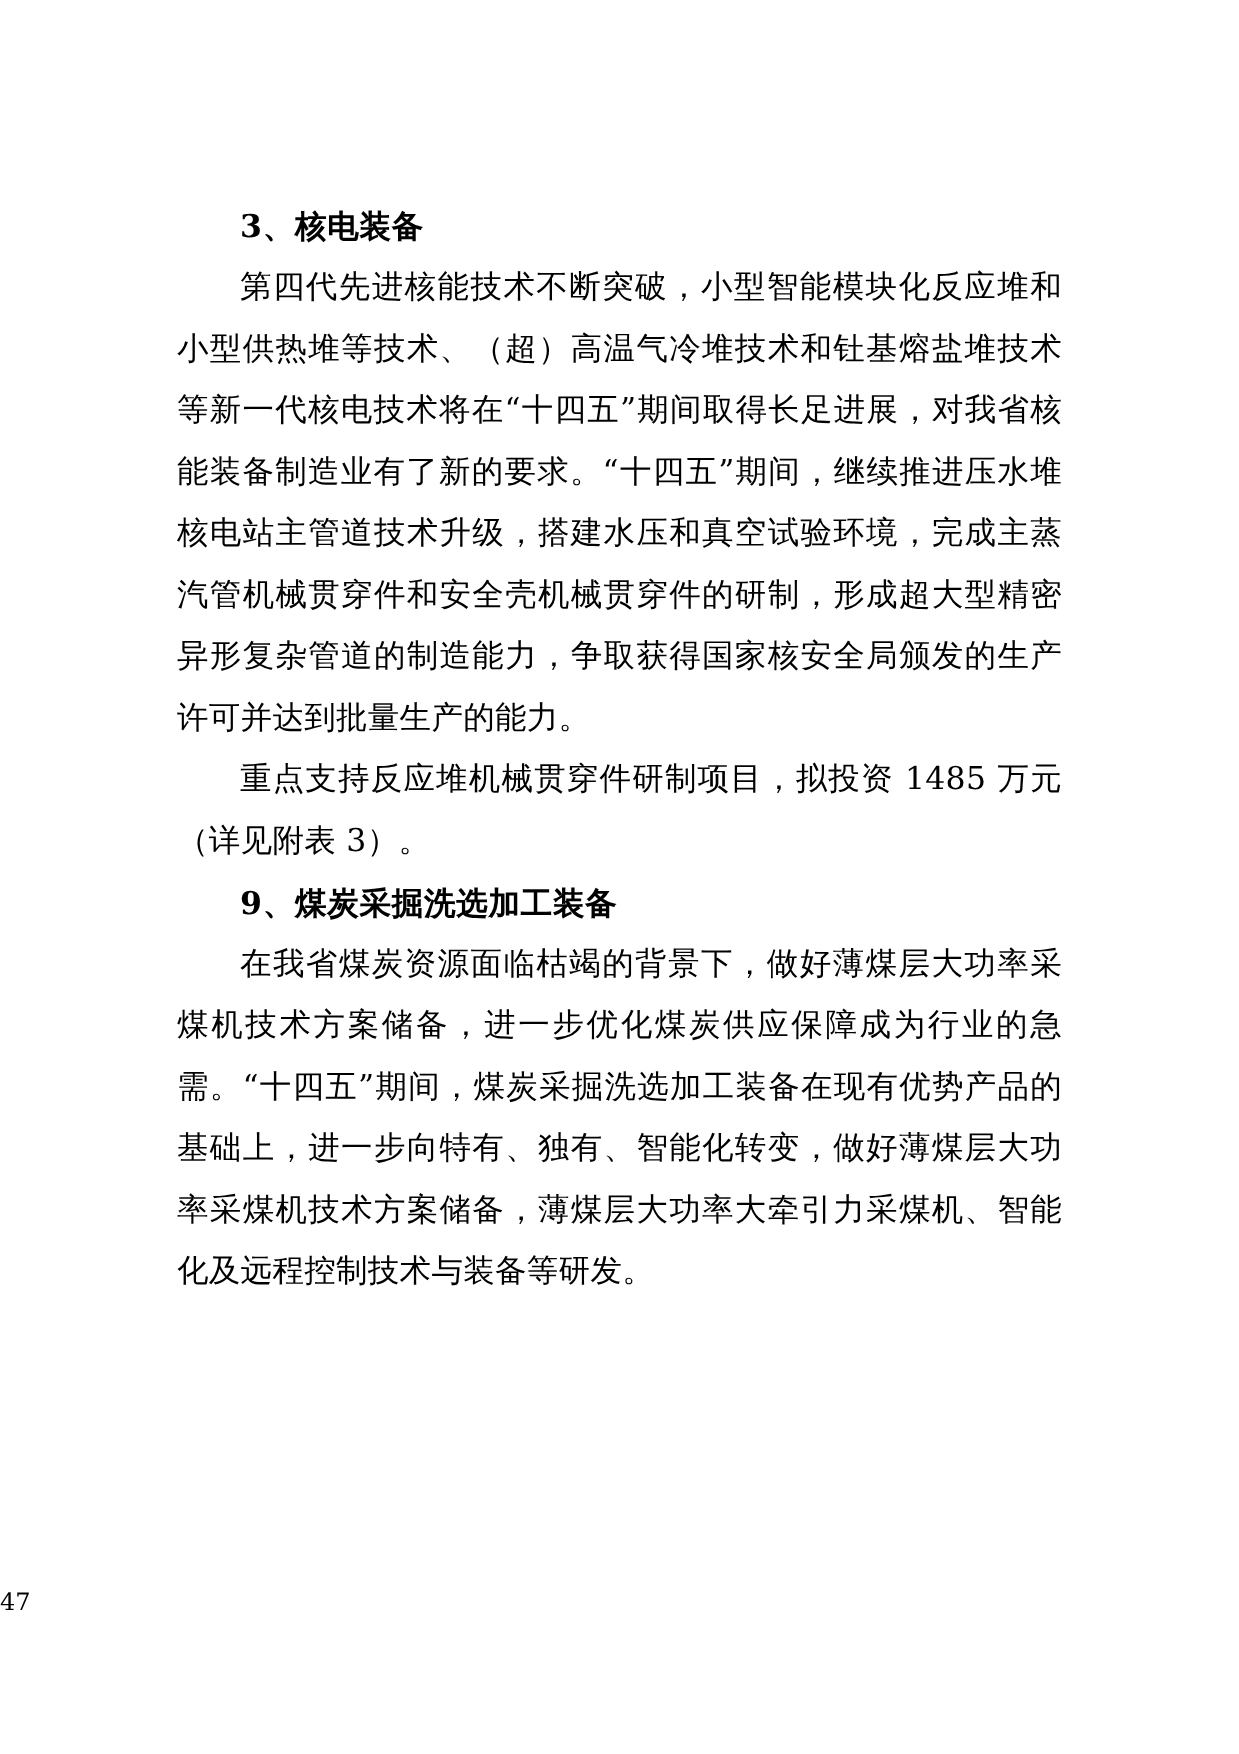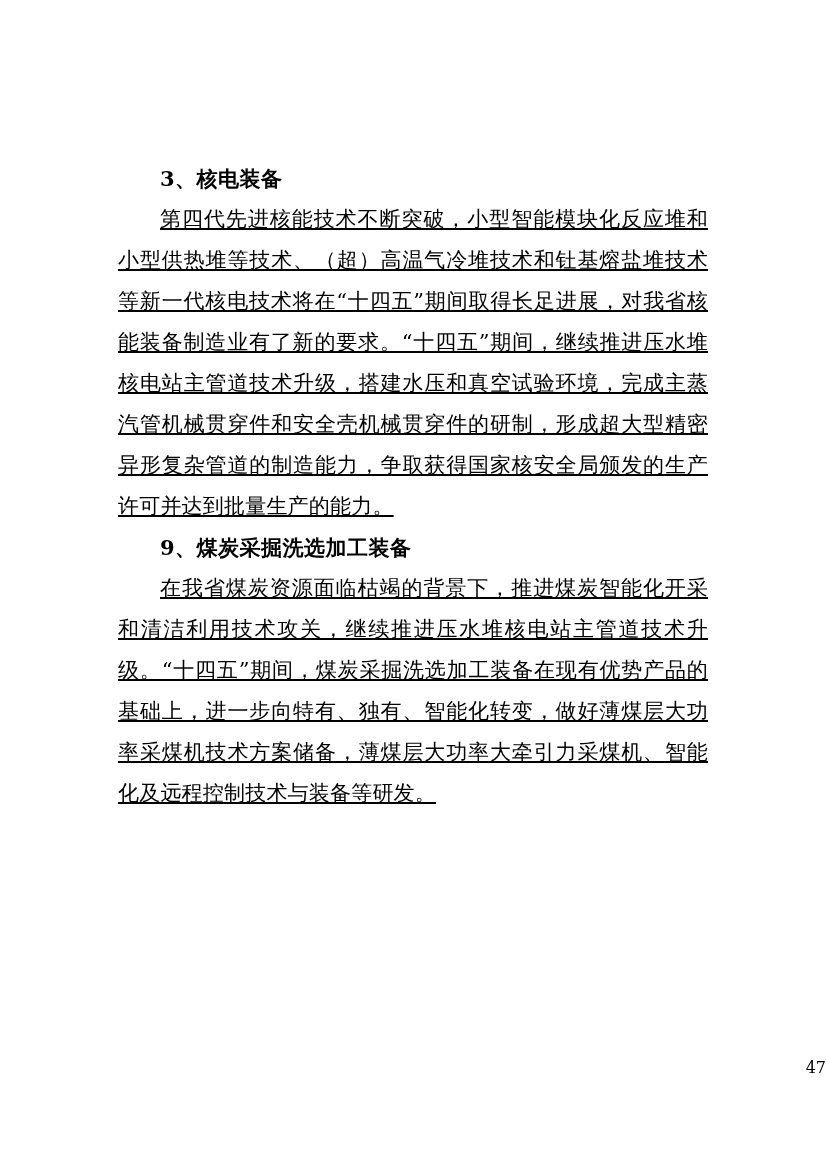--- a/index.html
+++ b/index.html
@@ -19,62 +19,61 @@
     position: absolute;
     top: 0;
     left: 0;
     width: 826px;
     height: 1169px;
     box-sizing: border-box;
     padding: 130px 118px 60px 118px;
   }
   .content {
     width: 590px;
-    margin-top: 28px;
   }
   .heading {
     font-weight: bold;
     font-size: 21px;
     line-height: 41px;
     text-indent: 42px;
     margin: 0;
     letter-spacing: 0.5px;
   }
   .para {
     font-size: 21px;
     line-height: 41px;
     text-indent: 42px;
     margin: 0;
     text-align: justify;
     text-justify: inter-ideograph;
     letter-spacing: 0.2px;
-    text-decoration: underline;
   }
   .page-number {
     position: absolute;
     left: 0;
     right: 0;
     bottom: 92px;
-    text-align: right;
+    text-align: left;
     font-size: 16px;
     font-family: "DejaVu Serif", "Liberation Serif", serif;
   }
 </style>
 </head>
 <body>
 
 <div class="page">
   <div class="content">
 
     <h3 class="heading">3、核电装备</h3>
 
     <p class="para">第四代先进核能技术不断突破，小型智能模块化反应堆和小型供热堆等技术、（超）高温气冷堆技术和钍基熔盐堆技术等新一代核电技术将在“十四五”期间取得长足进展，对我省核能装备制造业有了新的要求。“十四五”期间，继续推进压水堆核电站主管道技术升级，搭建水压和真空试验环境，完成主蒸汽管机械贯穿件和安全壳机械贯穿件的研制，形成超大型精密异形复杂管道的制造能力，争取获得国家核安全局颁发的生产许可并达到批量生产的能力。</p>
 
+    <p class="para">重点支持反应堆机械贯穿件研制项目，拟投资 1485 万元（详见附表 3）。</p>
 
     <h3 class="heading">9、煤炭采掘洗选加工装备</h3>
 
-    <p class="para">在我省煤炭资源面临枯竭的背景下，推进煤炭智能化开采和清洁利用技术攻关，继续推进压水堆核电站主管道技术升级。“十四五”期间，煤炭采掘洗选加工装备在现有优势产品的基础上，进一步向特有、独有、智能化转变，做好薄煤层大功率采煤机技术方案储备，薄煤层大功率大牵引力采煤机、智能化及远程控制技术与装备等研发。</p>
+    <p class="para">在我省煤炭资源面临枯竭的背景下，做好薄煤层大功率采煤机技术方案储备，进一步优化煤炭供应保障成为行业的急需。“十四五”期间，煤炭采掘洗选加工装备在现有优势产品的基础上，进一步向特有、独有、智能化转变，做好薄煤层大功率采煤机技术方案储备，薄煤层大功率大牵引力采煤机、智能化及远程控制技术与装备等研发。</p>
 
 
   </div>
 
   <div class="page-number">47</div>
 </div>
 
 </body></html>

